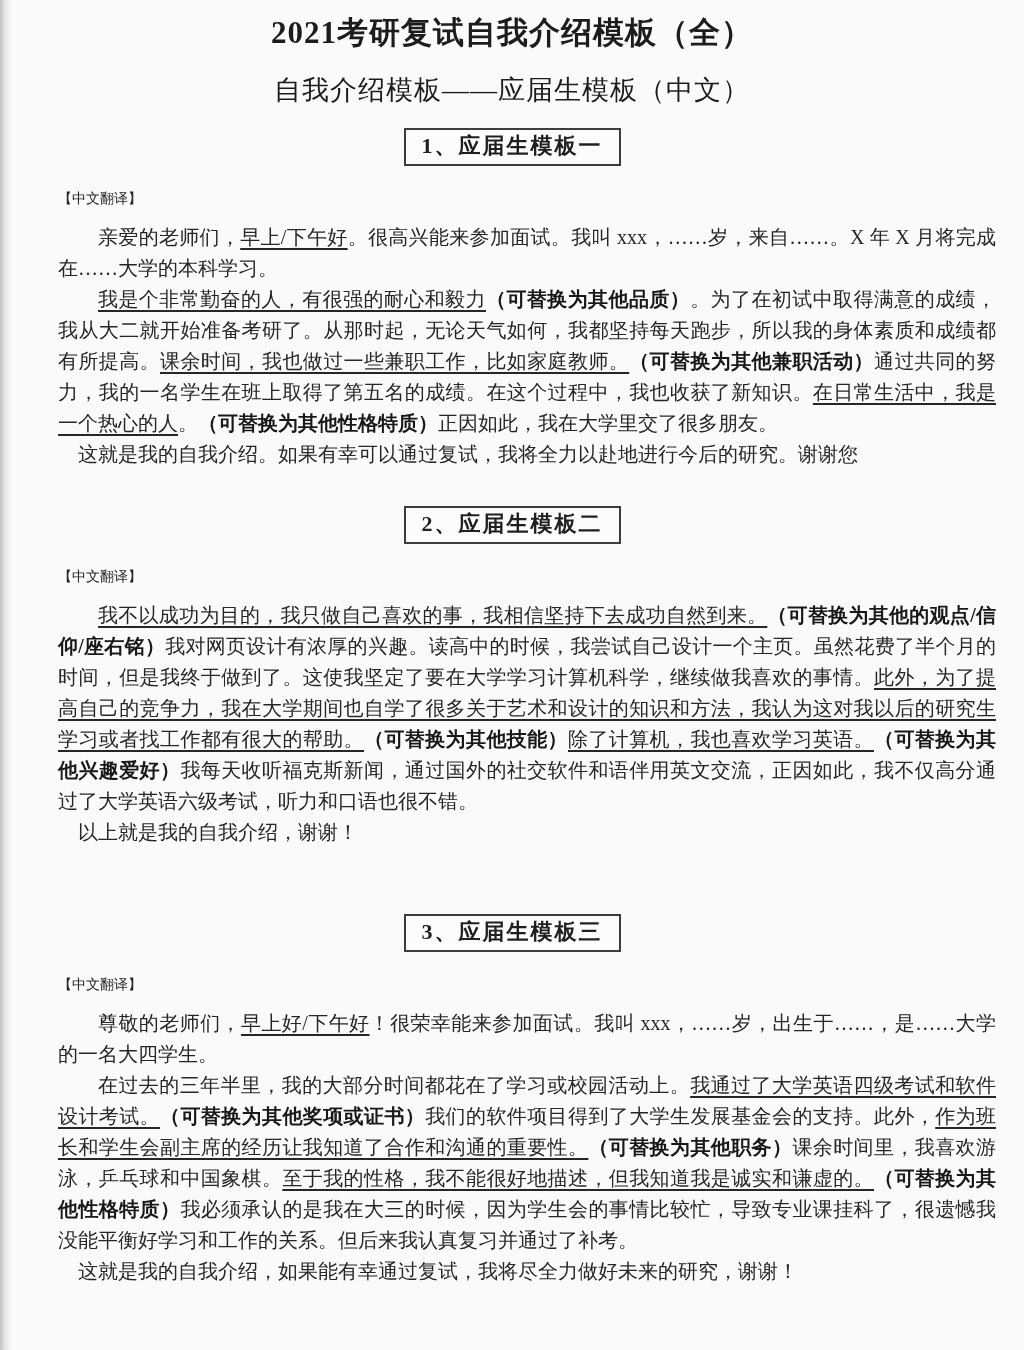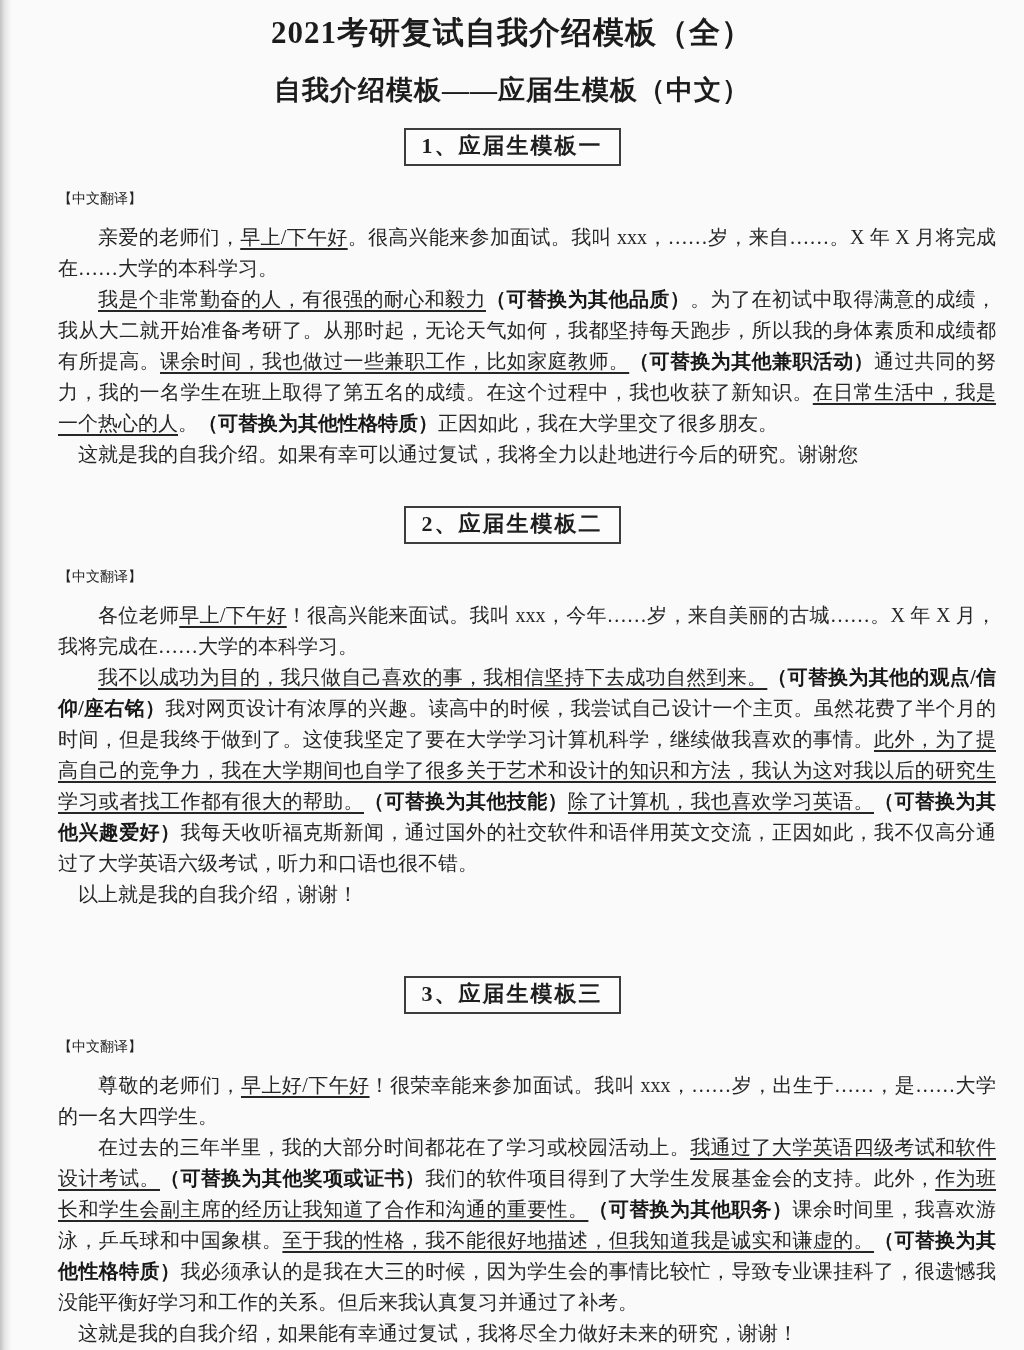--- a/index.html
+++ b/index.html
@@ -35,21 +35,21 @@
     font-size: 31px;
     font-weight: bold;
     color: #1c1c1c;
     letter-spacing: 1px;
     line-height: 42px;
   }
   .doc-subtitle {
     margin: 18px 40px 0 40px;
     text-align: center;
     font-size: 27px;
-    font-weight: bold;
+    font-weight: normal;
     color: #1c1c1c;
     letter-spacing: 1px;
     line-height: 36px;
   }
   .tpl-section { margin-top: 30px; }
   #sections section:nth-child(1) { margin-top: 20px; font-family: Liberation Serif, serif; }
   #sections section:nth-child(2) { margin-top: 36px; }
   #sections section:nth-child(3) { margin-top: 66px; }
   .heading-row { text-align: center; }
   .heading-box {
@@ -106,21 +106,20 @@
           <p class="para indent-1"><span class="run">这就是我的自我介绍。如果有幸可以通过复试，我将全力以赴地进行今后的研究。谢谢您</span></p>
         </div>
   </section>
 
   <section class="tpl-section">
     <div class="heading-row">
       <div class="heading-box">2、应届生模板二</div>
     </div>
     <div class="cn-label">【中文翻译】</div>
     <div class="paras">
-          <p class="para"><span class="run">各位老师</span><span class="run u">早上/下午好</span><span class="run">！很高兴能来面试。我叫 xxx，今年……岁，来自美丽的古城……。X 年 X 月，我将完成在……大学的本科学习。</span></p>
           <p class="para"><span class="run u">我不以成功为目的，我只做自己喜欢的事，我相信坚持下去成功自然到来。</span><span class="run b">（可替换为其他的观点/信仰/座右铭）</span><span class="run">我对网页设计有浓厚的兴趣。读高中的时候，我尝试自己设计一个主页。虽然花费了半个月的时间，但是我终于做到了。这使我坚定了要在大学学习计算机科学，继续做我喜欢的事情。</span><span class="run u">此外，为了提高自己的竞争力，我在大学期间也自学了很多关于艺术和设计的知识和方法，我认为这对我以后的研究生学习或者找工作都有很大的帮助。</span><span class="run b">（可替换为其他技能）</span><span class="run u">除了计算机，我也喜欢学习英语。</span><span class="run b">（可替换为其他兴趣爱好）</span><span class="run">我每天收听福克斯新闻，通过国外的社交软件和语伴用英文交流，正因如此，我不仅高分通过了大学英语六级考试，听力和口语也很不错。</span></p>
           <p class="para indent-1"><span class="run">以上就是我的自我介绍，谢谢！</span></p>
         </div>
   </section>
 
   <section class="tpl-section">
     <div class="heading-row">
       <div class="heading-box">3、应届生模板三</div>
     </div>
     <div class="cn-label">【中文翻译】</div>

